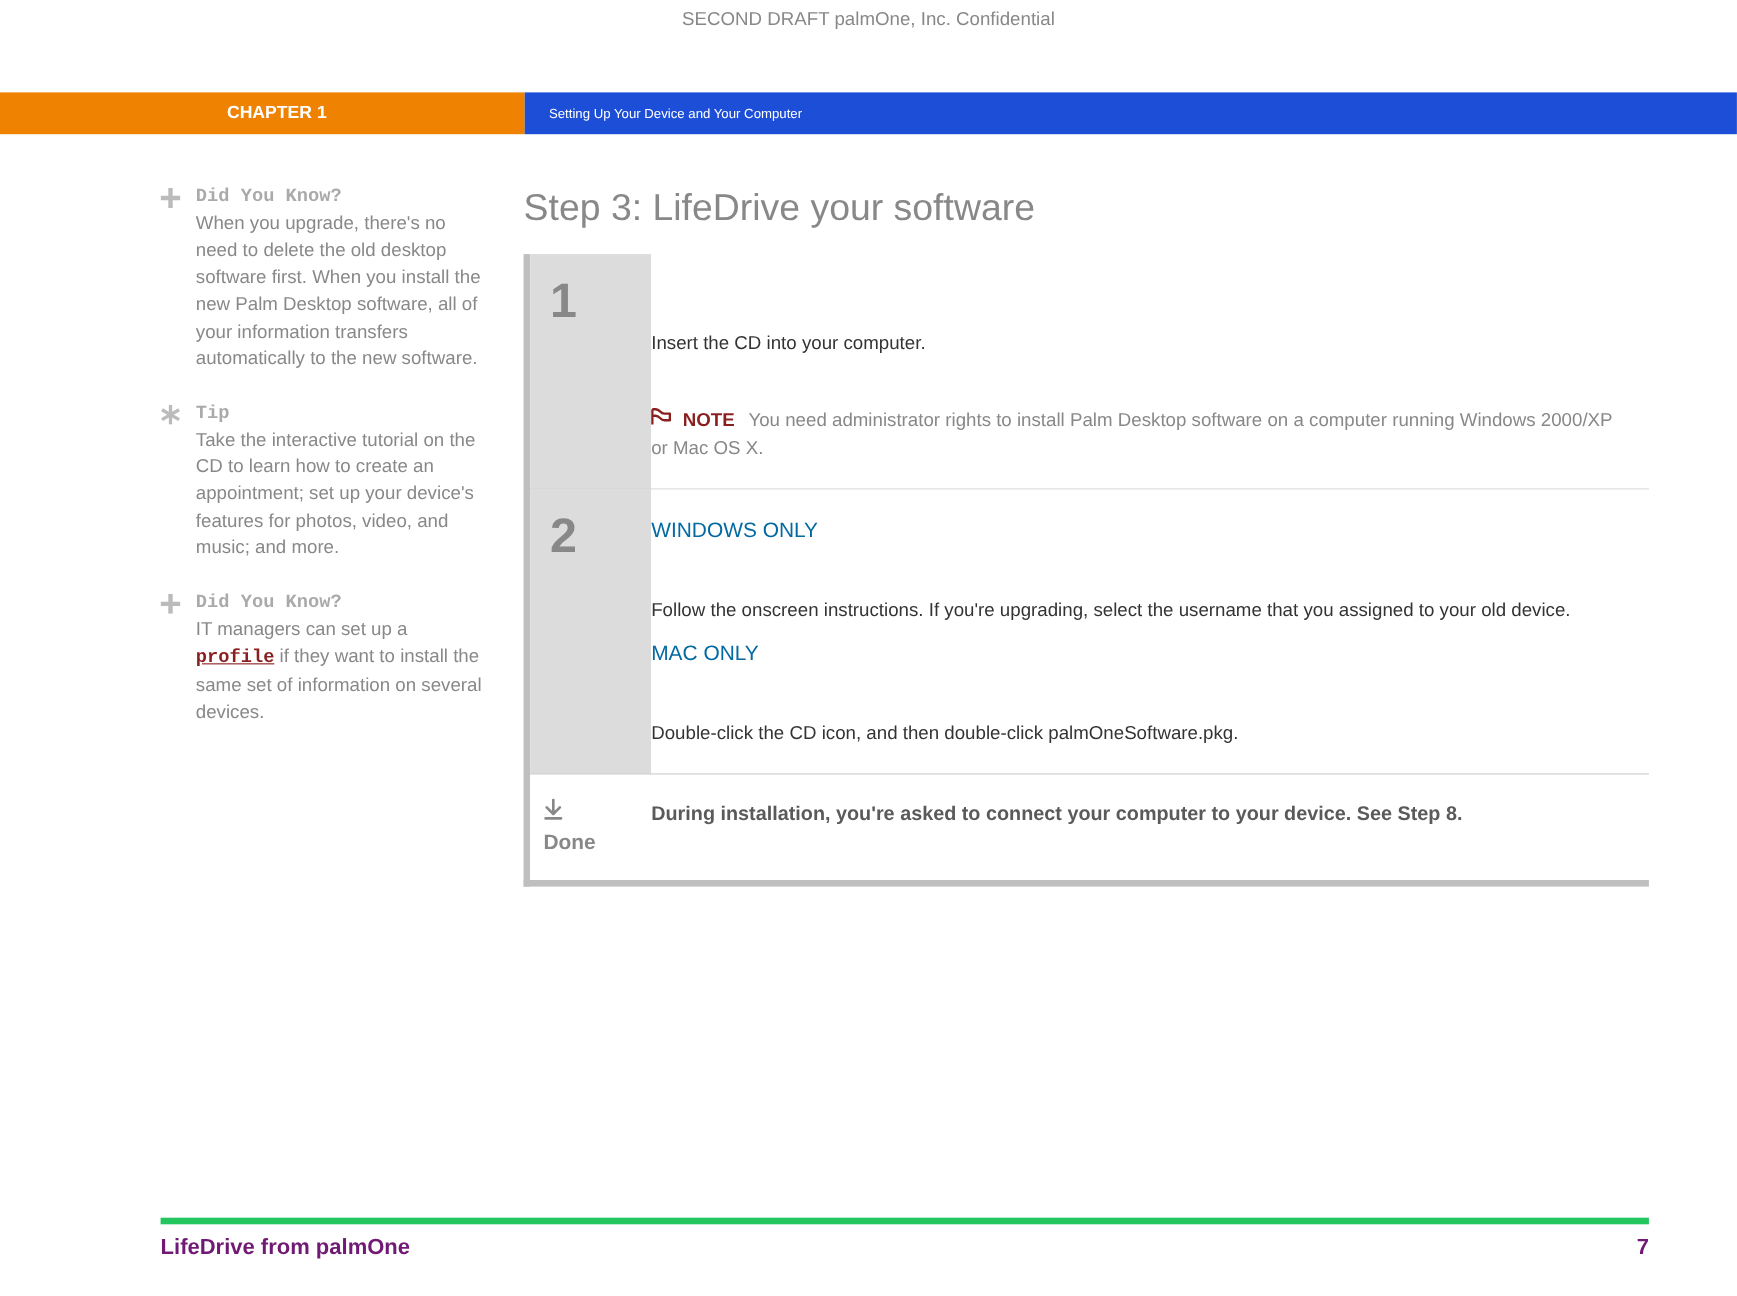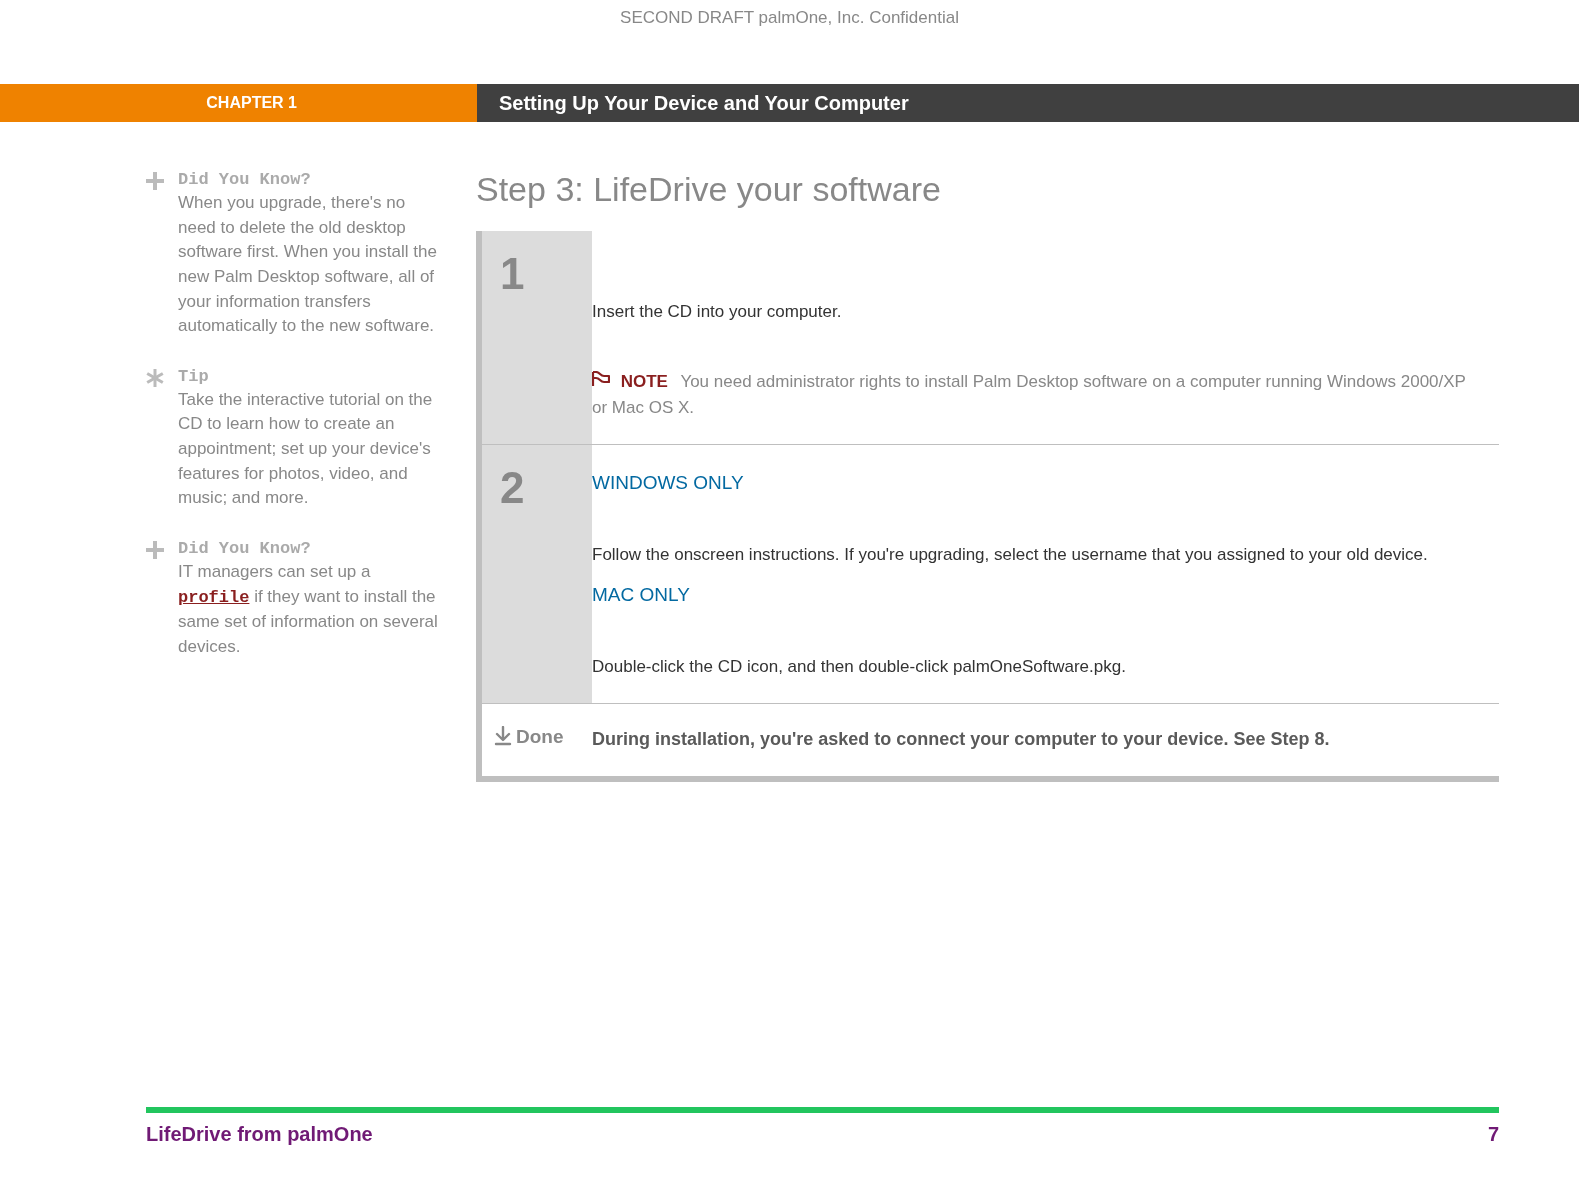--- a/index.html
+++ b/index.html
@@ -34,24 +34,24 @@
     color: #fff;
     font-weight: bold;
     font-size: 16px;
     display: flex;
     align-items: center;
     justify-content: flex-end;
     padding-right: 180px;
   }
   .header-right {
     flex: 1;
-    background: #404040;
+    background: #1d4ed8;
     color: #fff;
-    font-weight: bold;
-    font-size: 20px;
+    font-weight: normal;
+    font-size: 12px;
     display: flex;
     align-items: center;
     padding-left: 22px;
   }
   .content {
     position: absolute;
     top: 170px;
     left: 146px;
     right: 80px;
     bottom: 80px;
@@ -155,20 +155,21 @@
   .done-label {
     width: 110px;
     flex-shrink: 0;
     color: #888;
     font-weight: bold;
     font-size: 19px;
     padding: 22px 0 22px 12px;
     display: flex;
     align-items: flex-start;
     gap: 4px;
+    flex-direction: column;
   }
   .done-text {
     flex: 1;
     padding: 22px 24px 22px 0;
     color: #5a5a5a;
     font-weight: bold;
     font-size: 18px;
     line-height: 1.55;
   }
   .footer {

